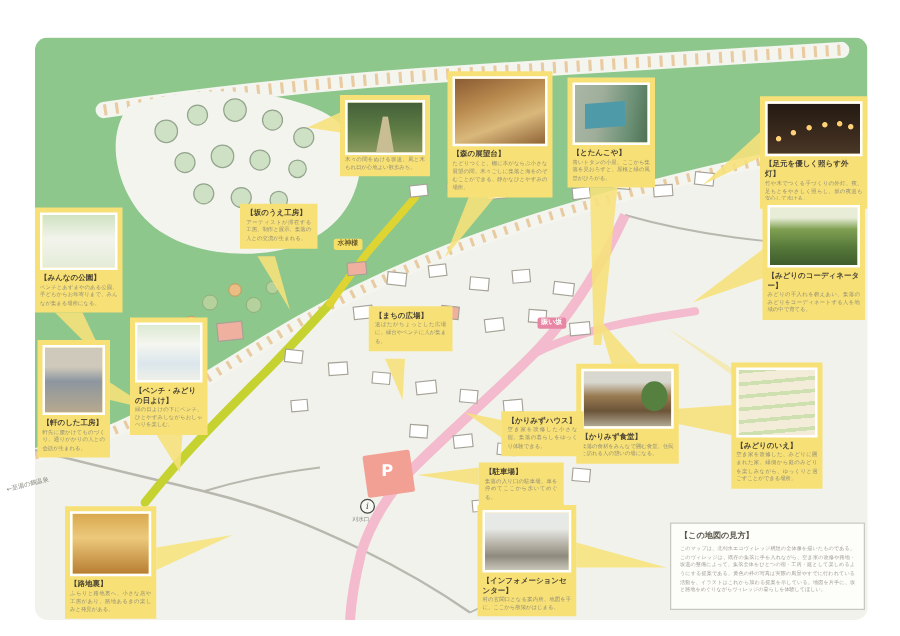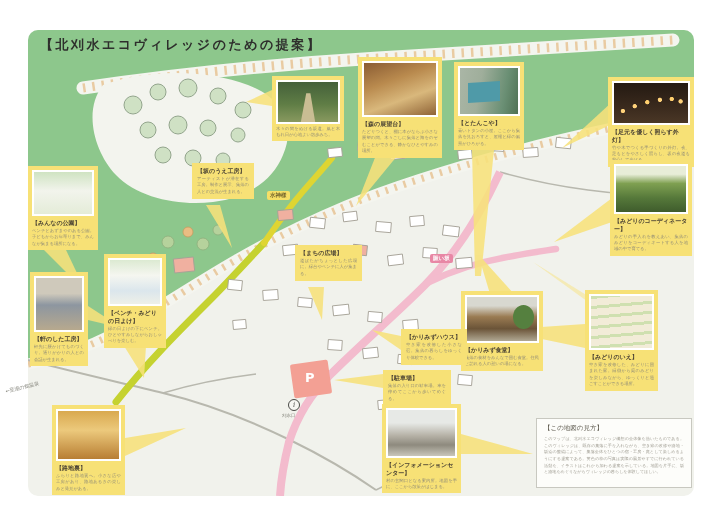--- a/index.html
+++ b/index.html
@@ -25,21 +25,21 @@
        padding:1.5px 3px;line-height:1;}
   .tag.yellow{background:#f6df66;color:#6b5d2a;}
   .tag.pink{background:#e887a5;color:#ffffff;}
   .p-mark{position:absolute;z-index:4;color:#ffffff;font-weight:bold;font-size:13px;}
   .i-mark{position:absolute;z-index:4;width:10px;height:10px;border:1.2px solid #4a4a46;
        border-radius:50%;color:#4a4a46;font-size:7px;font-style:italic;text-align:center;
        line-height:10px;font-family:"DejaVu Serif",serif;background:#f7f7f3;}
   .tiny-note{position:absolute;z-index:4;font-size:4.5px;color:#85857c;}
   .legend{position:absolute;left:508px;top:388px;width:156px;height:70px;background:#fdfdfa;
        border:1px solid #c8c8c0;z-index:5;padding:5px 7px;box-sizing:border-box;}
-  .legend .ltitle{font-size:6.5px;font-weight:normal;color:#5a564a;}
+  .legend .ltitle{font-size:6.5px;font-weight:bold;color:#5a564a;}
   .legend .lbody{font-size:4.1px;color:#a3a096;line-height:1.62;margin-top:3px;text-align:justify;}
 </style>
 </head>
 <body>
 
 <div class="page">
 
   <div class="map">
     <svg width="666" height="466" viewBox="0 0 666 466">
 
@@ -267,17 +267,16 @@
     <span class="p-mark" style="left:277px;top:340px">P</span>
     <span class="i-mark" style="left:260px;top:369px">i</span>
     <span class="tiny-note" style="left:254px;top:383px">刈水口</span>
 
     <div class="legend">
       <div class="ltitle">【この地図の見方】</div>
       <div class="lbody">このマップは、北刈水エコヴィレッジ構想の全体像を描いたものである。このヴィレッジは、既存の集落に手を入れながら、空き家の改修や路地・坂道の整備によって、集落全体をひとつの宿・工房・庭として楽しめるようにする提案である。黄色の枠の写真は実際の風景やすでに行われている活動を、イラストはこれから加わる提案を示している。地図を片手に、坂と路地をめぐりながらヴィレッジの暮らしを体験してほしい。</div>
     </div>
   </div>
 
-  <div class="page-title">【北刈水エコヴィレッジのための提案】</div>
 
   <span class="tiny-note" style="left:5px;top:384px;transform:rotate(-14deg);font-size:5px;z-index:6">←至湯の鶴温泉</span>
 
 </div>
 
 </body></html>

